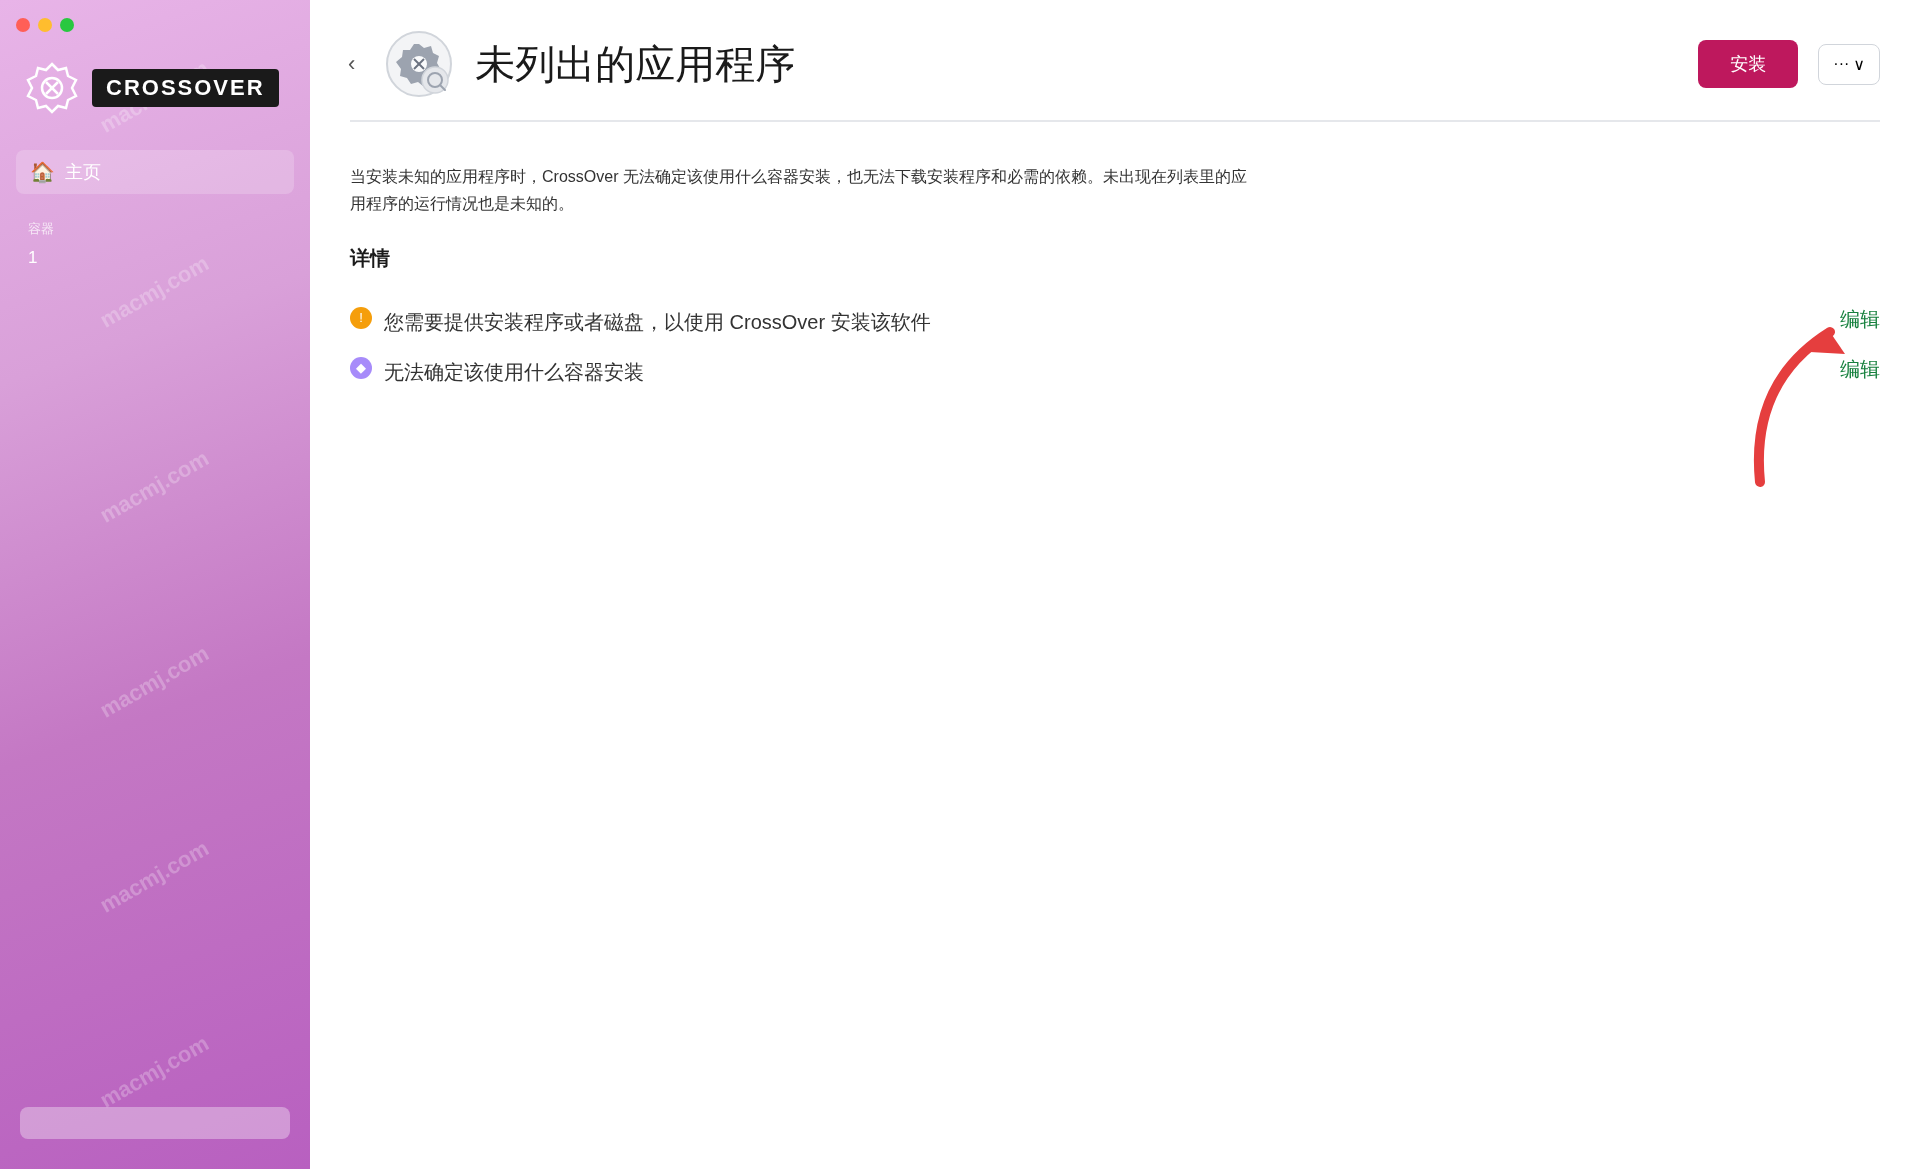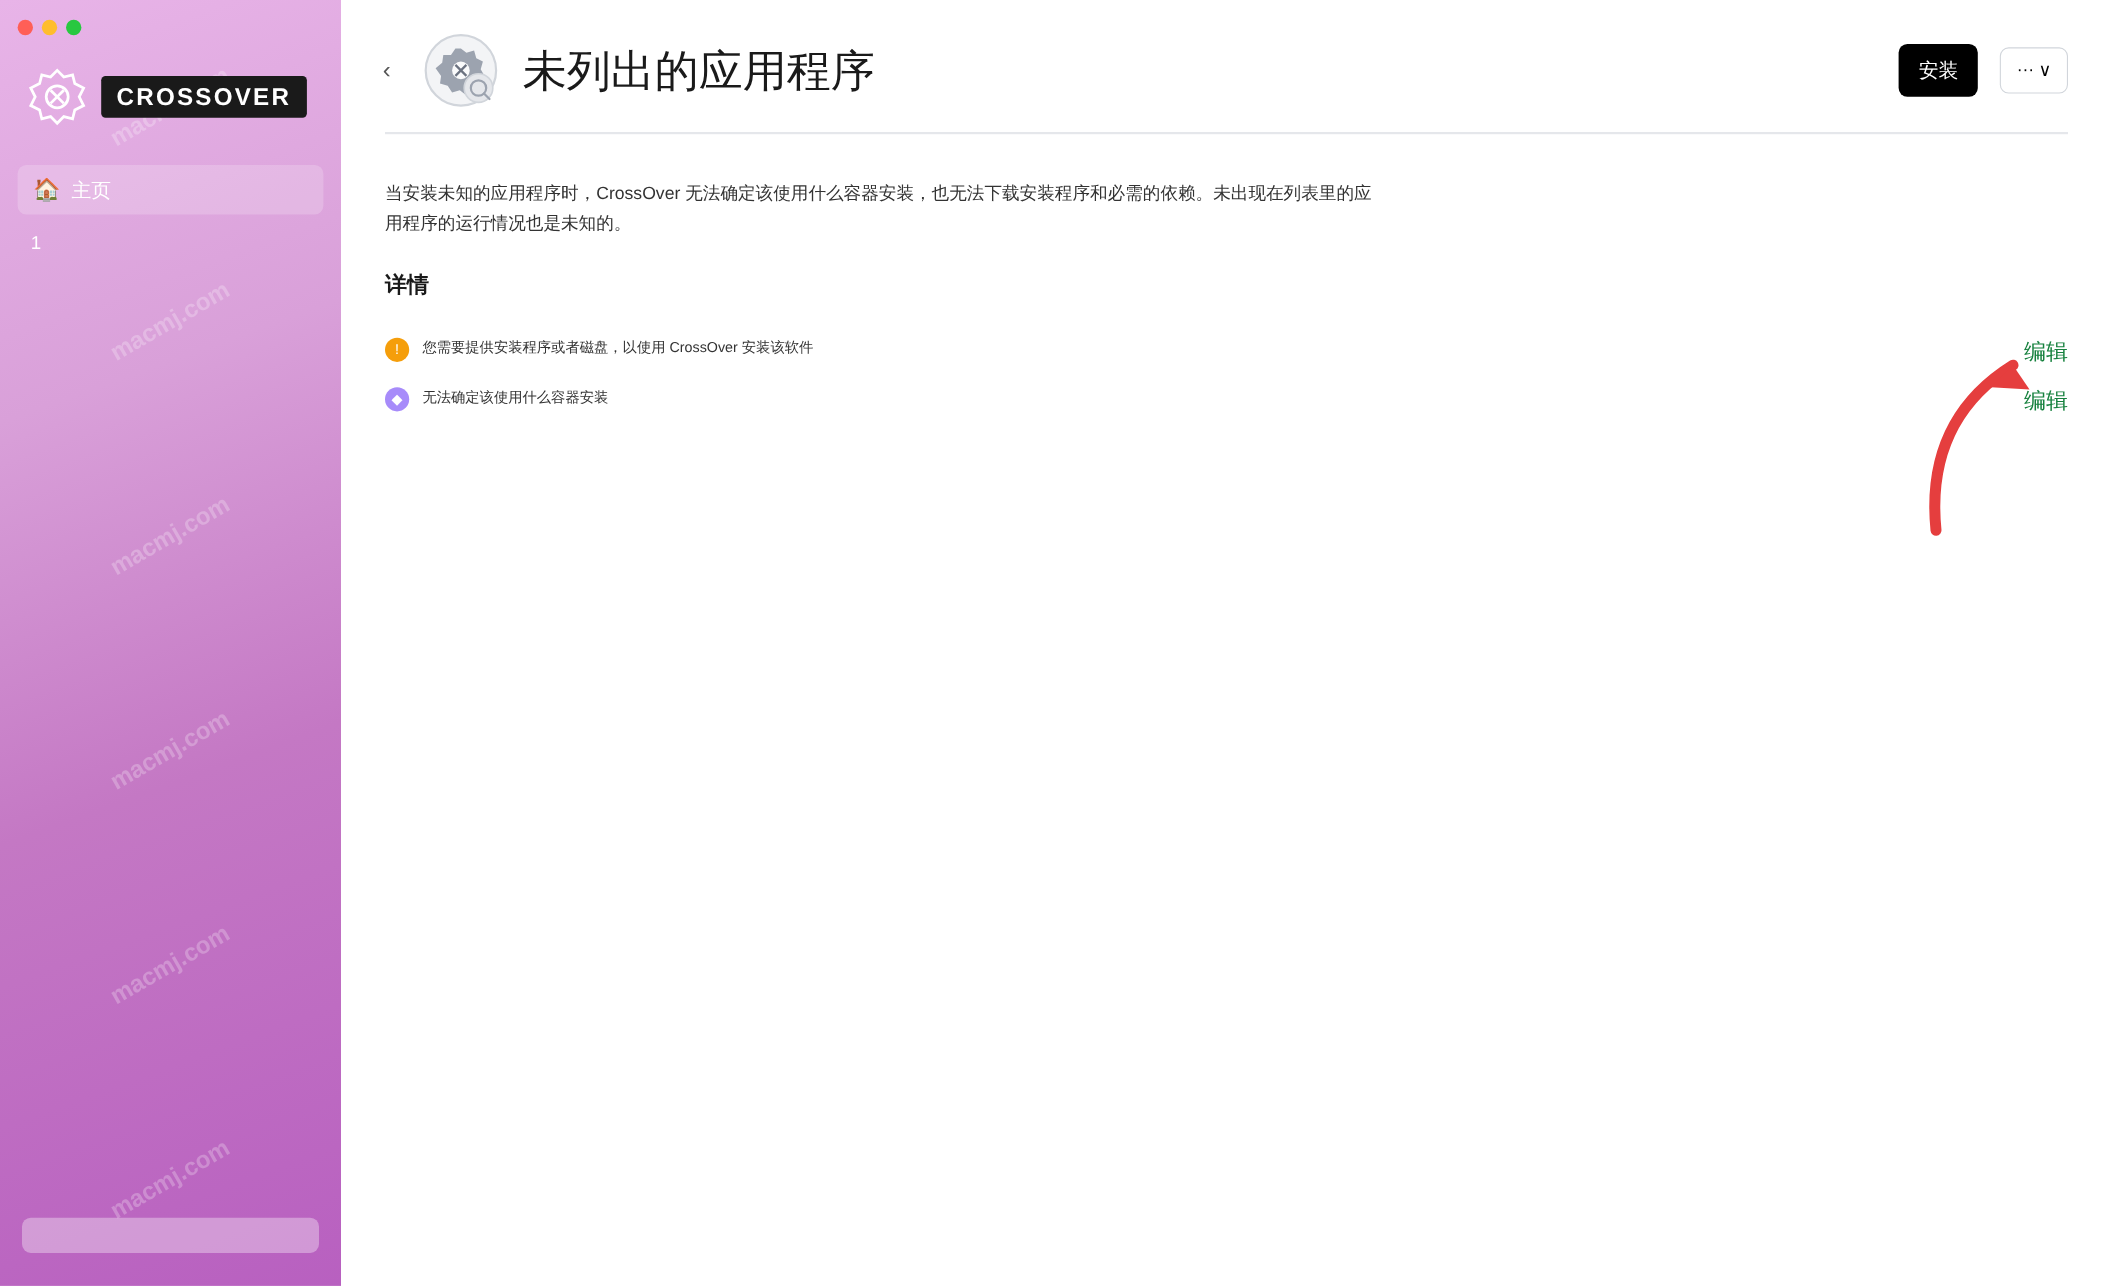--- a/index.html
+++ b/index.html
@@ -189,25 +189,25 @@
     }
 
     .page-title {
       font-size: 40px;
       font-weight: 400;
       color: #1a1a1a;
       flex: 1;
     }
 
     .install-btn {
-      background: #000000;
+      background: #be185d;
       color: #fff;
       border: none;
       border-radius: 8px;
-      padding: 12px 18px;
+      padding: 12px 32px;
       font-size: 18px;
       font-weight: 500;
       cursor: pointer;
     }
 
     .more-btn {
       background: #fff;
       border: 1.5px solid #d1d5db;
       border-radius: 8px;
       padding: 10px 14px;
@@ -268,21 +268,21 @@
       background: #f59e0b;
       color: #fff;
     }
 
     .detail-icon-info {
       background: #a78bfa;
       color: #fff;
     }
 
     .detail-text {
-      font-size: 13px;
+      font-size: 20px;
       color: #333;
       line-height: 1.6;
     }
 
     .edit-link {
       color: #15803d;
       font-size: 20px;
       cursor: pointer;
       text-decoration: none;
       position: absolute;
@@ -338,20 +338,21 @@
     </div>
   </div>
 
   <div class="sidebar-nav">
     <div class="nav-item active">
       <span class="nav-icon">🏠</span>
       <span>主页</span>
     </div>
   </div>
 
+  <div class="sidebar-section-label">容器</div>
   <div class="sidebar-container-item">1</div>
 
   <div class="sidebar-bottom">
     <div class="sidebar-bottom-bar"></div>
   </div>
 </div>
 
 <div class="main">
 
   <div class="main-header">

